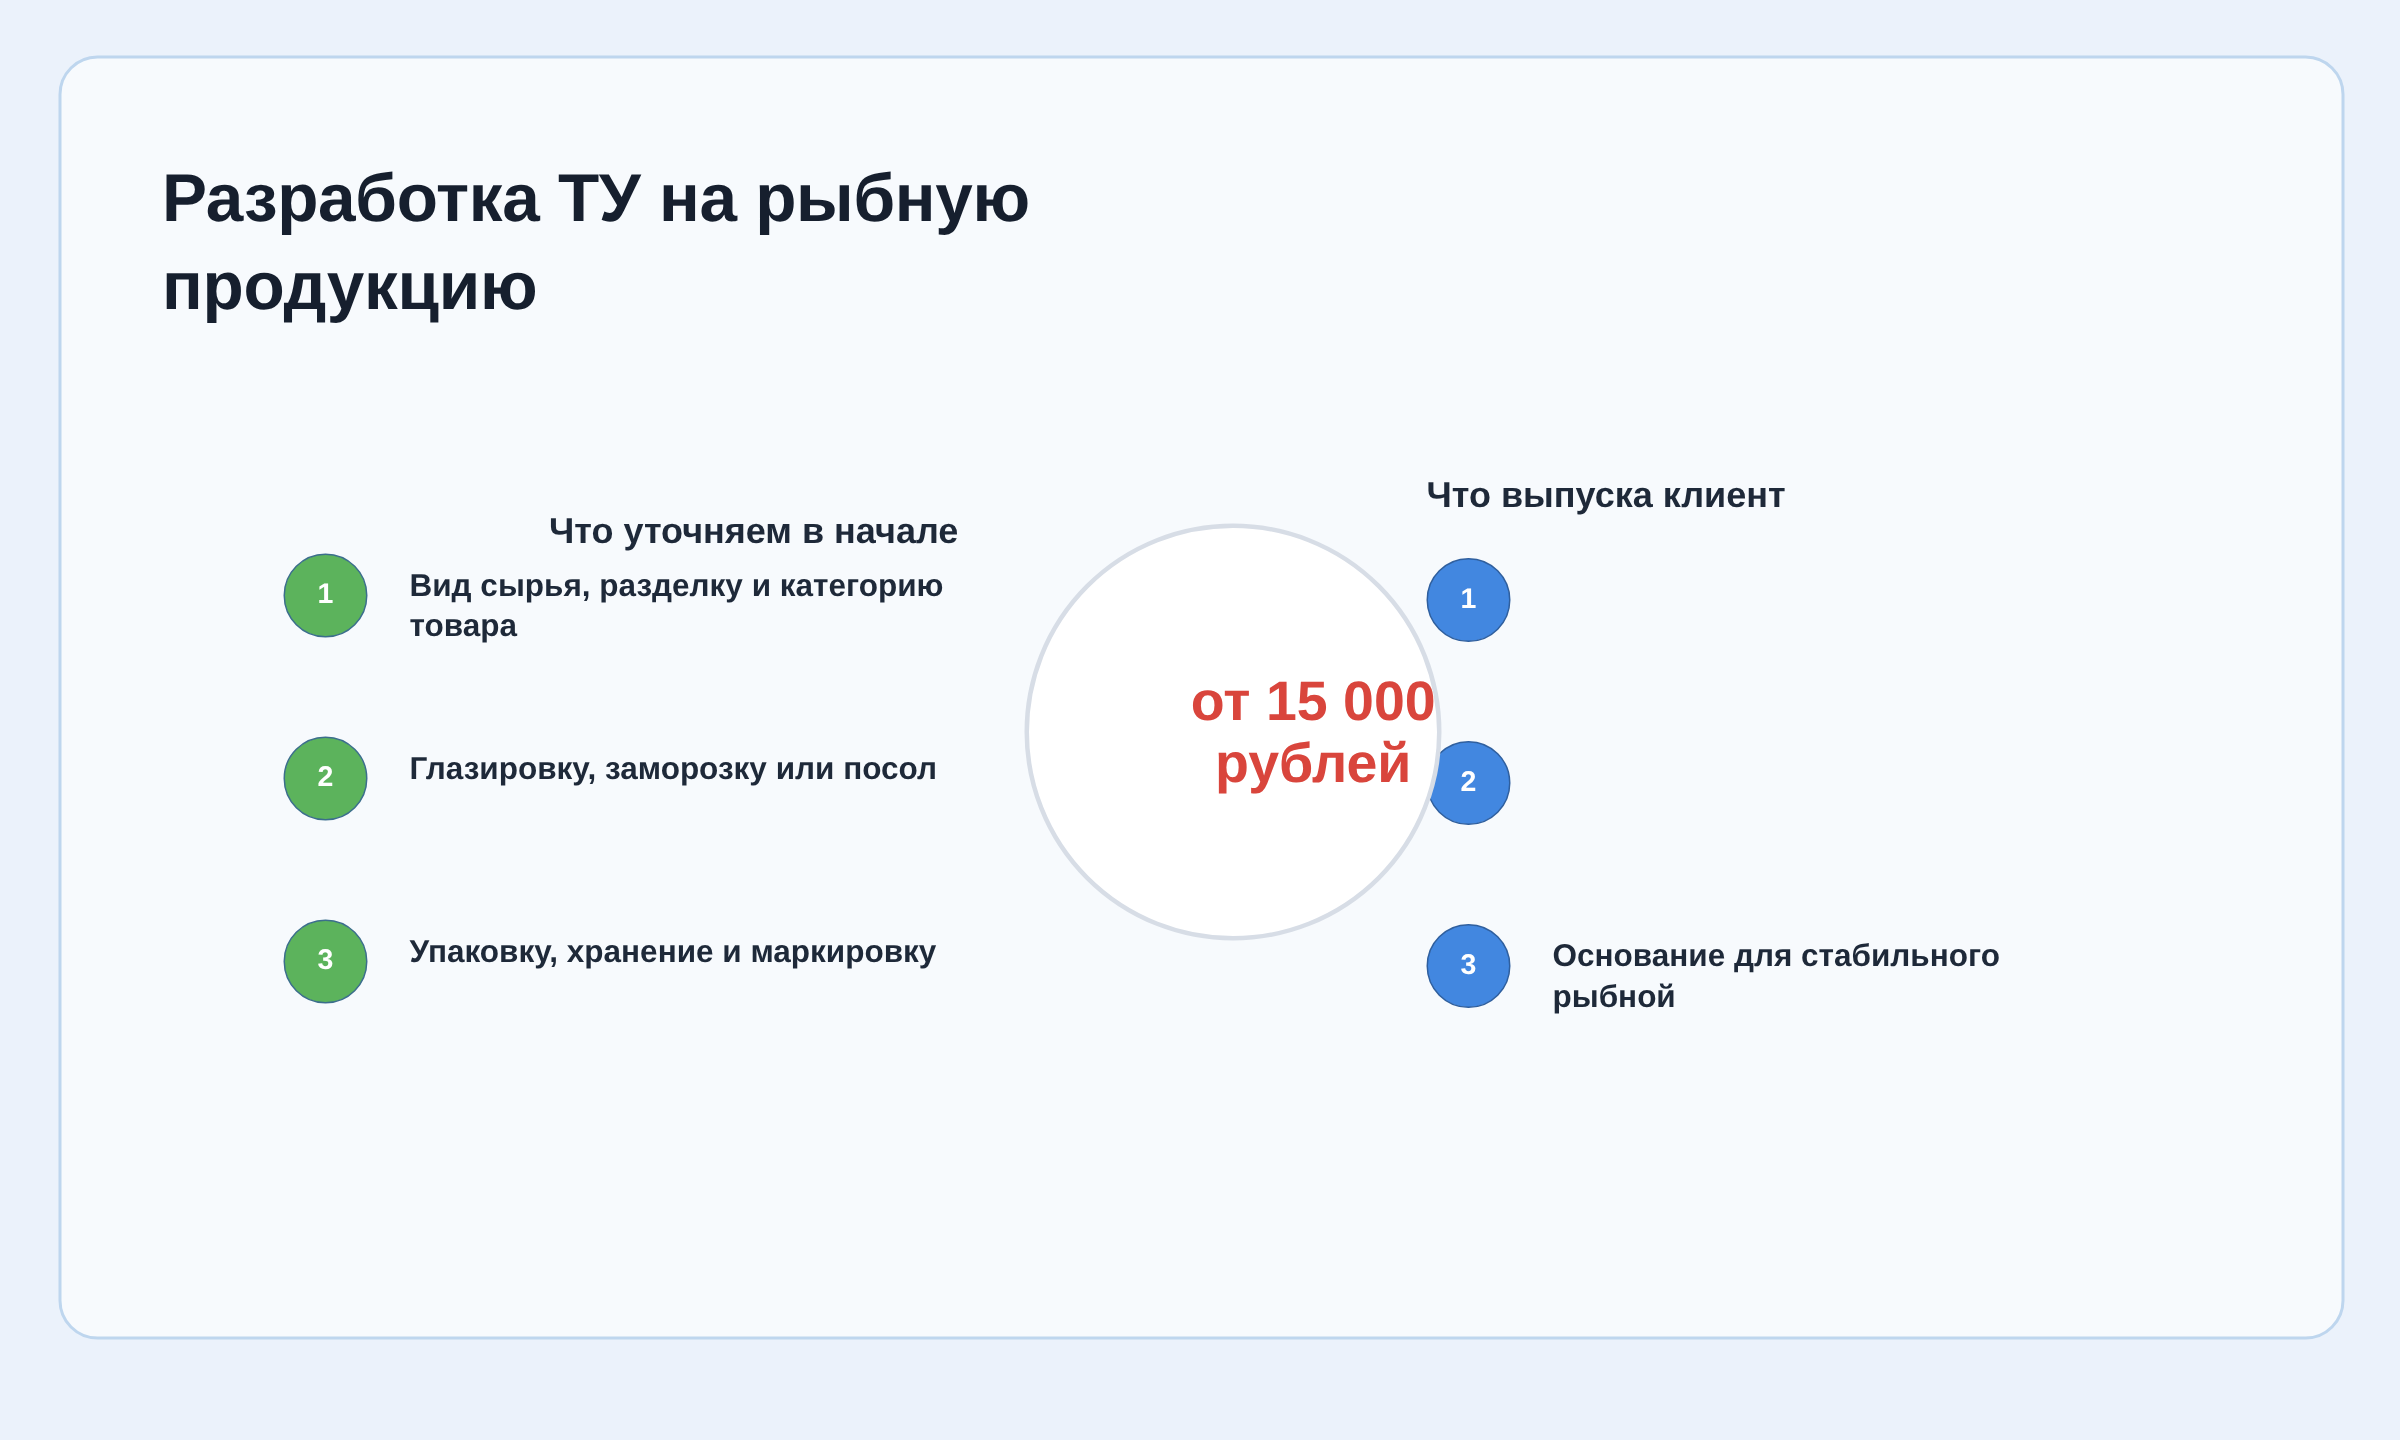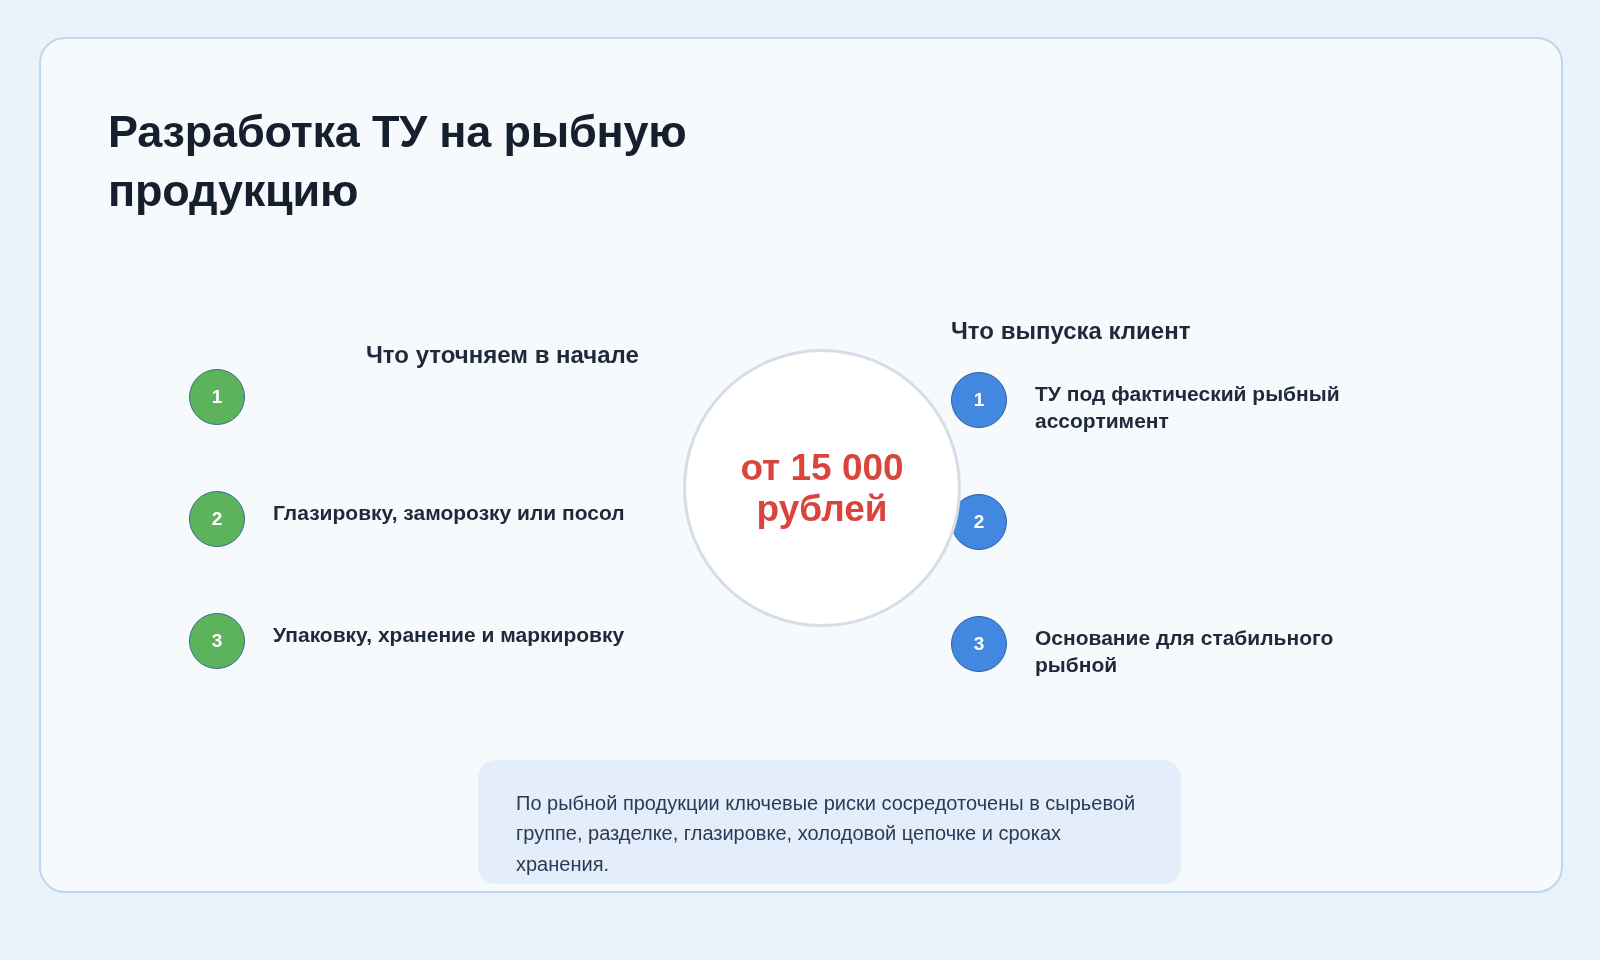--- a/index.html
+++ b/index.html
@@ -107,21 +107,21 @@
     left: 642px;
     top: 310px;
     width: 278px;
     height: 278px;
     box-sizing: border-box;
     border-radius: 50%;
     background: #ffffff;
     border: 3px solid #d7dde6;
     display: flex;
     align-items: center;
-    justify-content: center;
+    justify-content: flex-end;
   }
   .price-text {
     width: 165px;
     text-align: center;
     font-size: 37px;
     line-height: 1.12;
     font-weight: bold;
     color: #d9453c;
     word-break: normal;
   }
@@ -157,20 +157,21 @@
     <div class="title">Разработка ТУ на рыбную продукцию</div>
 
     <div class="col-head left">Что уточняем в начале</div>
 
     <div class="items left">
 
       <div class="item">
         <div class="badge green">
           <span>1</span>
         </div>
+        <div class="item-text">Вид сырья, разделку и категорию товара</div>
       </div>
 
       <div class="item">
         <div class="badge green">
           <span>2</span>
         </div>
         <div class="item-text">Глазировку, заморозку или посол</div>
       </div>
 
       <div class="item">
@@ -183,21 +184,20 @@
     </div>
 
     <div class="col-head right">Что выпуска клиент</div>
 
     <div class="items right">
 
       <div class="item">
         <div class="badge blue">
           <span>1</span>
         </div>
-        <div class="item-text">ТУ под фактический рыбный ассортимент</div>
       </div>
 
       <div class="item">
         <div class="badge blue">
           <span>2</span>
         </div>
       </div>
 
       <div class="item">
         <div class="badge blue">
@@ -205,18 +205,15 @@
         </div>
         <div class="item-text">Основание для стабильного рыбной</div>
       </div>
 
     </div>
 
     <div class="price-circle">
       <div class="price-text">от 15 000 рублей</div>
     </div>
 
-    <div class="note">
-      <div class="note-text">По рыбной продукции ключевые риски сосредоточены в сырьевой группе, разделке, глазировке, холодовой цепочке и сроках хранения.</div>
-    </div>
 
   </div>
 </div>
 
 </body></html>

